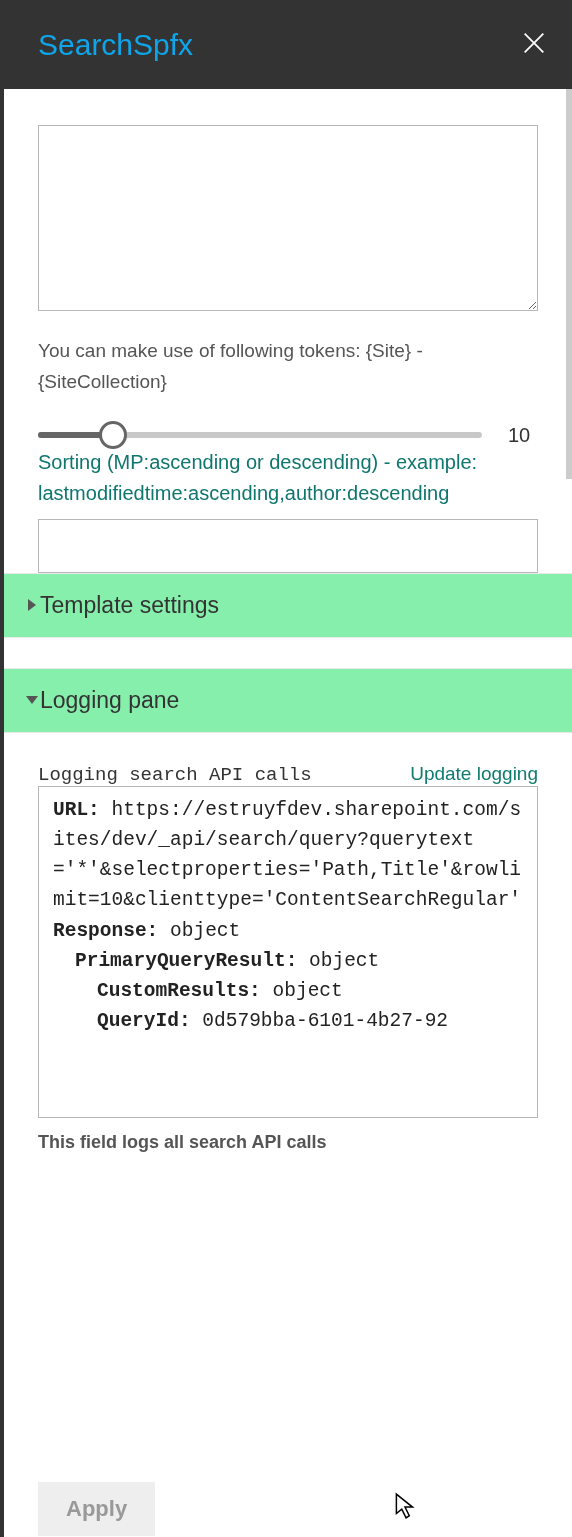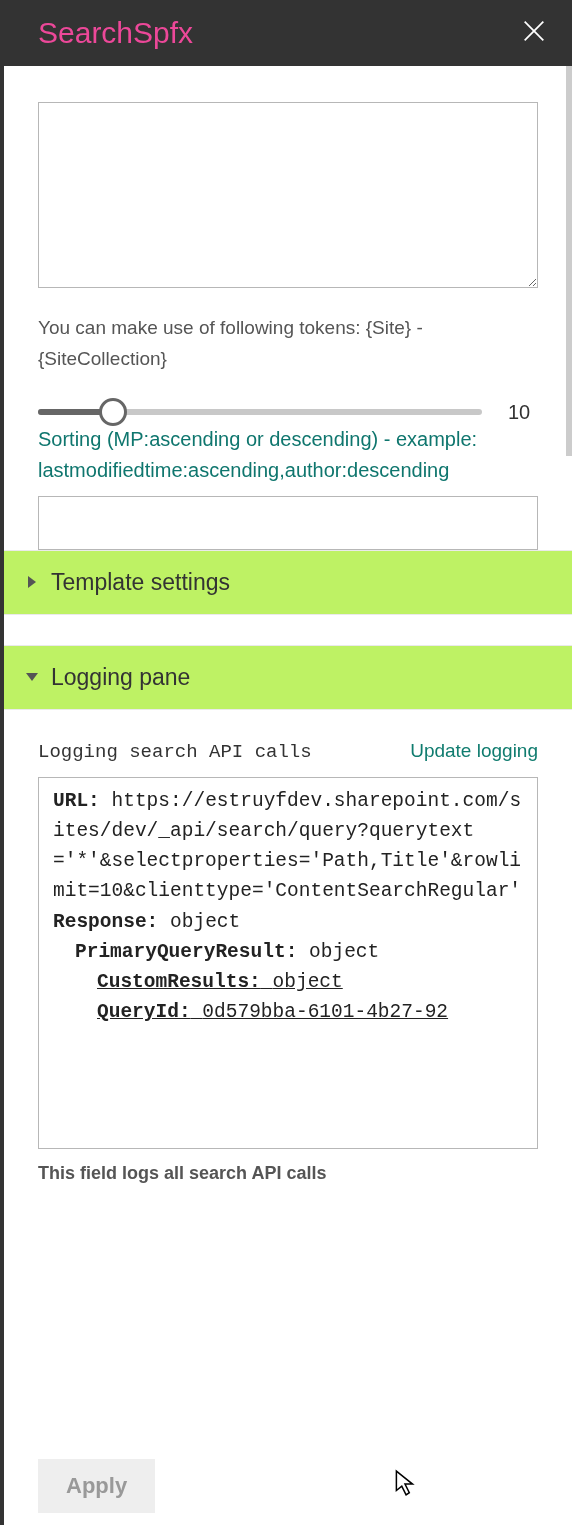--- a/index.html
+++ b/index.html
@@ -1,22 +1,22 @@
 <!DOCTYPE html>
 <html><head>
 <meta charset="utf-8">
 <style>
   * { box-sizing: border-box; margin: 0; padding: 0; }
   html, body { width: 572px; font-family: "Segoe UI", -apple-system, sans-serif; }
   body { background: #fff; border-left: 4px solid #333; }
 
   .header {
     background: #333;
-    color: #ec4899;
-    height: 66px;
+    color: #0ea5e9;
+    height: 89px;
     display: flex;
     align-items: center;
     justify-content: space-between;
     padding: 0 24px 0 34px;
   }
   .header-title { font-size: 30px; font-weight: 300; }
   .close-btn { cursor: pointer; color: #fff; }
   .close-btn svg { width: 28px; height: 28px; }
 
   .content {
@@ -103,55 +103,55 @@
     padding: 0 10px;
     font-family: inherit;
   }
 
   .section-header {
     margin-left: -34px;
     margin-right: -34px;
     padding: 18px 20px;
     border-top: 1px solid #eaeaea;
     border-bottom: 1px solid #eaeaea;
-    background: #bef264;
+    background: #86efac;
     display: flex;
     align-items: center;
-    gap: 11px;
+    gap: 0;
     cursor: pointer;
   }
   .section-header:first-of-type { margin-top: 58px; }
   .section-header + .section-header-space { height: 30px; }
   .section-title { font-size: 23px; color: #333; font-weight: 400; }
   .chev svg { width: 16px; height: 16px; display:block; }
 
   .logging-block { margin-top: 30px; }
   .logging-top {
     display: flex;
     justify-content: space-between;
     align-items: baseline;
   }
   .logging-label { font-size: 19px; color: #333; font-family: Liberation Mono, monospace; }
   .update-link { font-size: 19px; color: #107c6f; cursor: pointer; }
 
   .log-box {
-    margin-top: 14px;
+    margin-top: 0;
     border: 1px solid #b7b7b7;
-    height: 372px;
+    height: 332px;
     overflow-y: scroll;
     padding: 8px 10px 8px 14px;
     font-family: "Consolas", "Courier New", monospace;
     font-size: 19.5px;
     line-height: 1.55;
     color: #222;
     word-break: break-all;
   }
   .log-box b { font-weight: 700; }
   .log-box .ind1 { padding-left: 22px; display:block; }
-  .log-box .ind2 { padding-left: 44px; display:block;text-decoration:underline; }
+  .log-box .ind2 { padding-left: 44px; display:block; }
   .log-box::-webkit-scrollbar { width: 24px; }
   .log-box::-webkit-scrollbar-track { background: #f1f1f1; }
   .log-box::-webkit-scrollbar-thumb { background: #c1c1c1; }
   .log-box::-webkit-scrollbar-button { background:#f1f1f1; height:22px; }
 
   .log-help {
     color: #555;
     font-size: 18px;
     margin-top: 14px;
     font-weight: bold;

